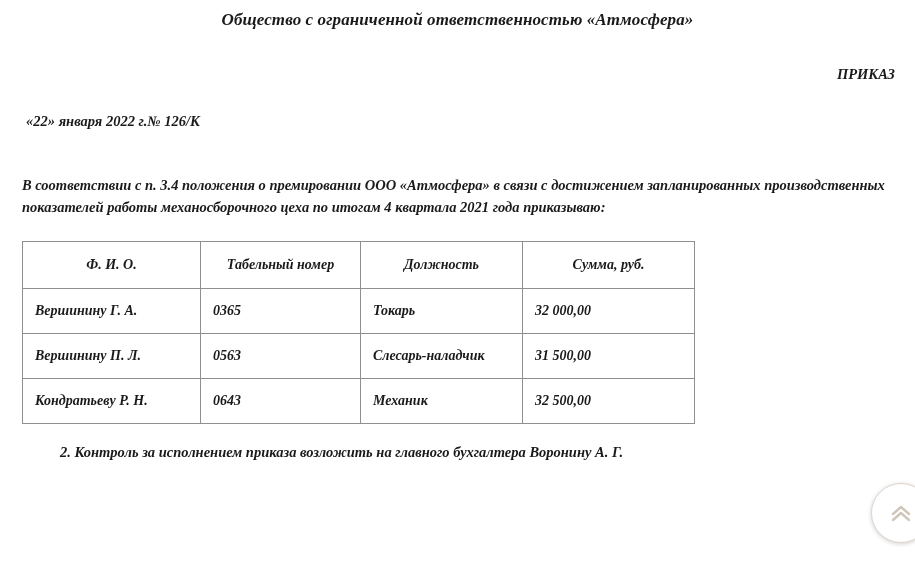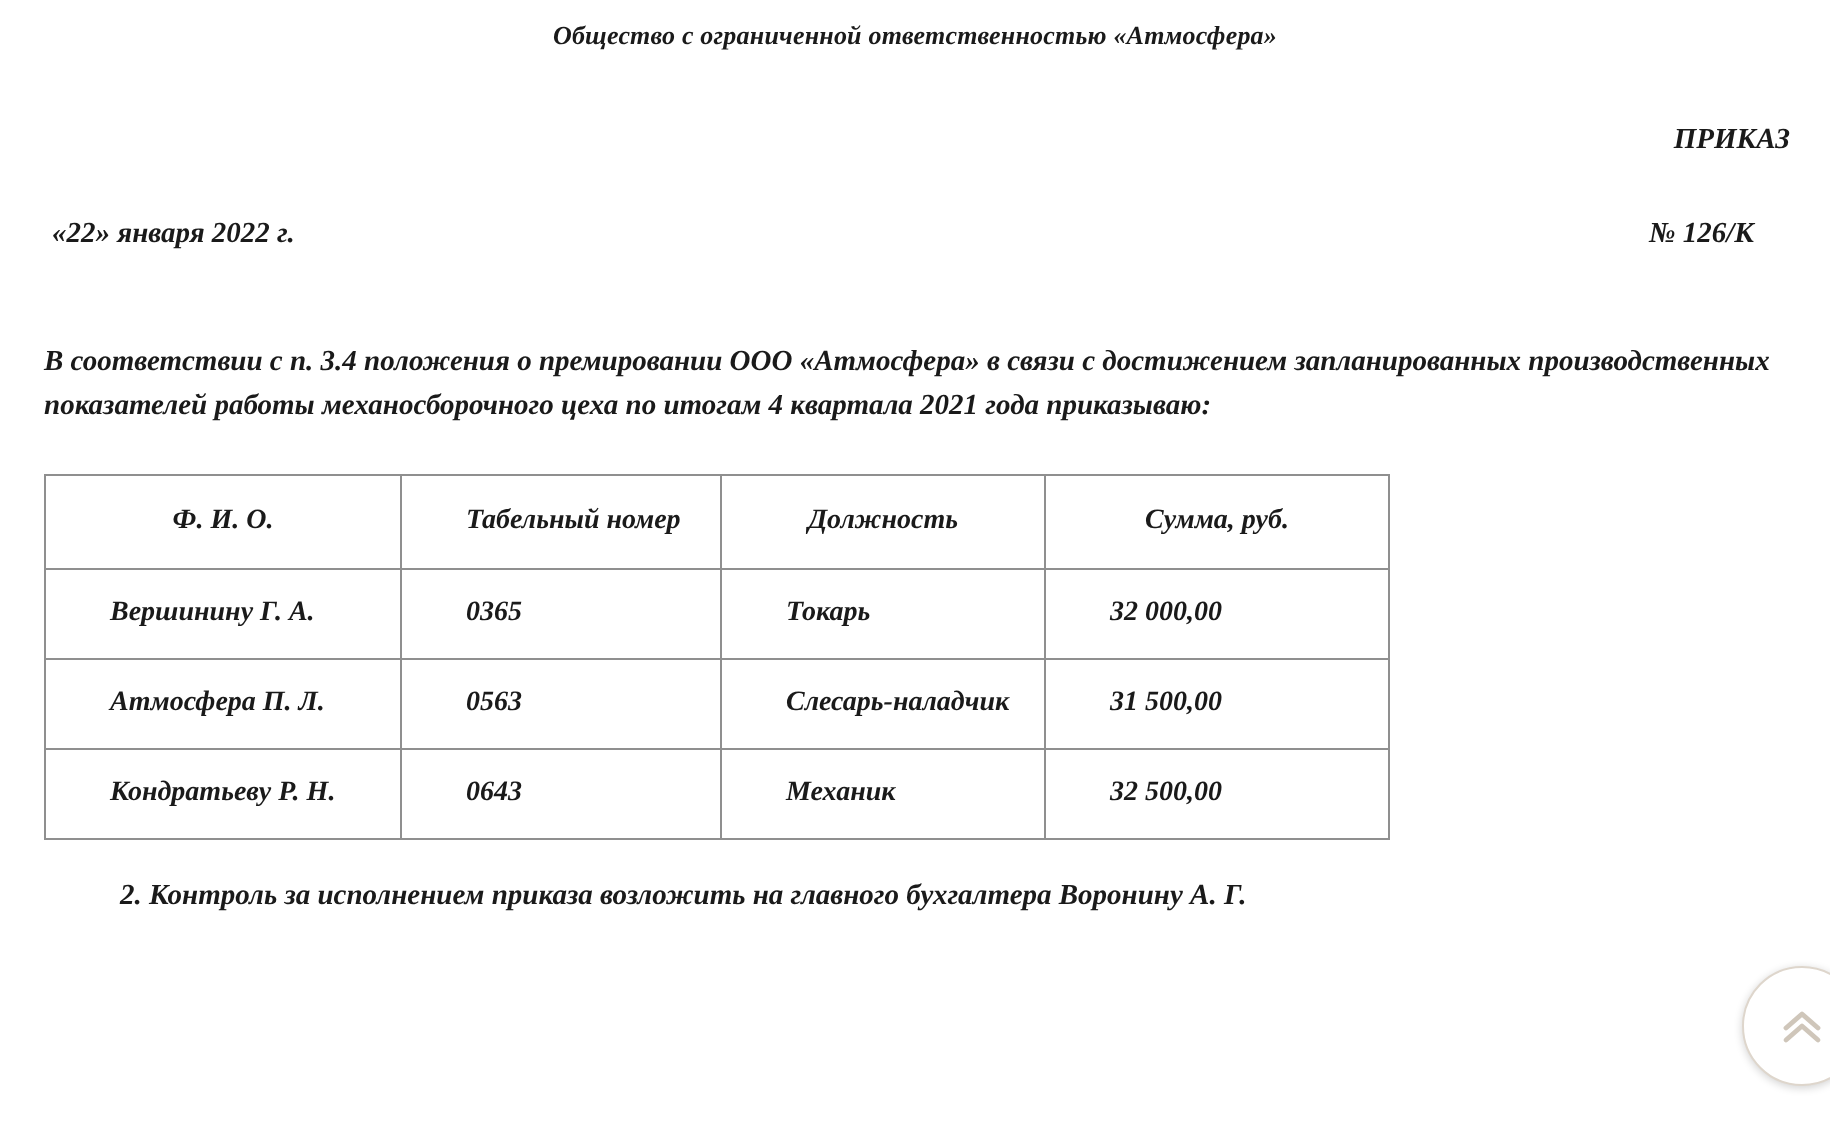--- a/index.html
+++ b/index.html
@@ -19,34 +19,33 @@
     position: relative;
     width: 915px;
     height: 569px;
     box-sizing: border-box;
     padding: 0 20px;
   }
   .org-title {
     text-align: center;
     font-style: italic;
     font-weight: bold;
-    font-size: 13px;
+    font-size: 17px;
     margin-top: 10px;
     letter-spacing: 0.1px;
   }
   .doc-kind {
     text-align: right;
     font-style: italic;
     font-weight: bold;
     font-size: 14.5px;
     margin-top: 36px;
   }
   .meta-row {
     display: flex;
-    justify-content: space-between;
     align-items: baseline;
     margin-top: 30px;
     font-style: italic;
     font-weight: bold;
     font-size: 14.5px;
     padding: 0 18px 0 6px;
   }
   .subject {
     margin-top: 32px;
     font-style: italic;
@@ -76,21 +75,21 @@
     border-collapse: collapse;
     width: 672px;
     table-layout: fixed;
   }
   table.premium-table td, table.premium-table th {
     border: 1px solid #8f8f8f;
     font-style: italic;
     font-weight: bold;
     font-size: 14px;
     height: 44px;
-    padding: 0 32px;
+    padding: 0 12px;
     text-align: left;
     vertical-align: middle;
     white-space: nowrap;
   }
   table.premium-table thead td {
     text-align: center;
     height: 46px;
   }
   col.c1 { width: 178px; }
   col.c2 { width: 160px; }
@@ -153,21 +152,21 @@
       </tr>
     </thead>
     <tbody>
       <tr>
         <td>Вершинину Г. А.</td>
         <td>0365</td>
         <td>Токарь</td>
         <td>32 000,00</td>
       </tr>
       <tr>
-        <td>Атмосфера П. Л.</td>
+        <td>Вершинину П. Л.</td>
         <td>0563</td>
         <td>Слесарь-наладчик</td>
         <td>31 500,00</td>
       </tr>
       <tr>
         <td>Кондратьеву Р. Н.</td>
         <td>0643</td>
         <td>Механик</td>
         <td>32 500,00</td>
       </tr>

